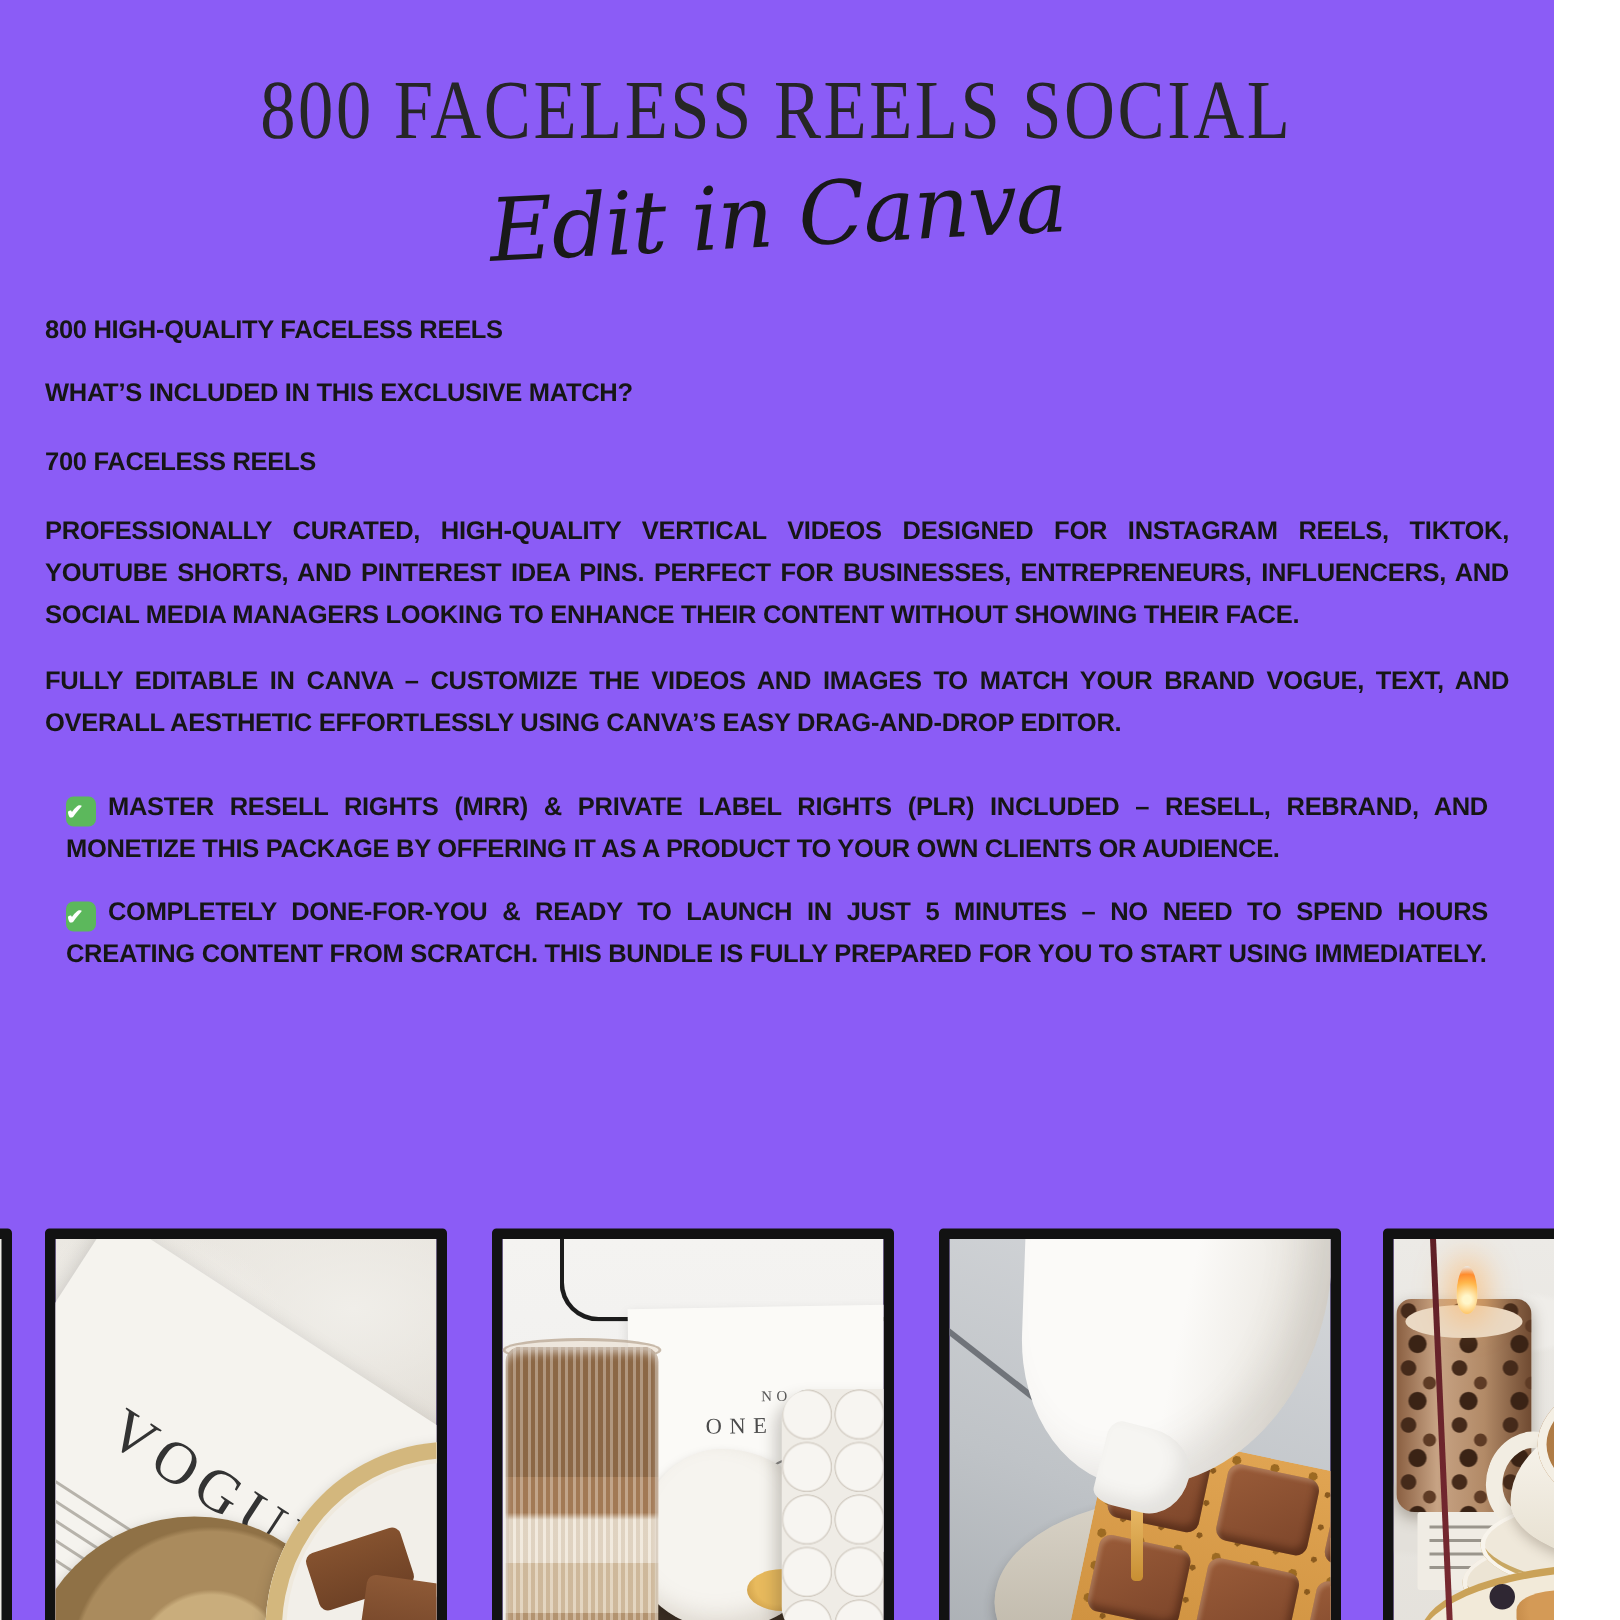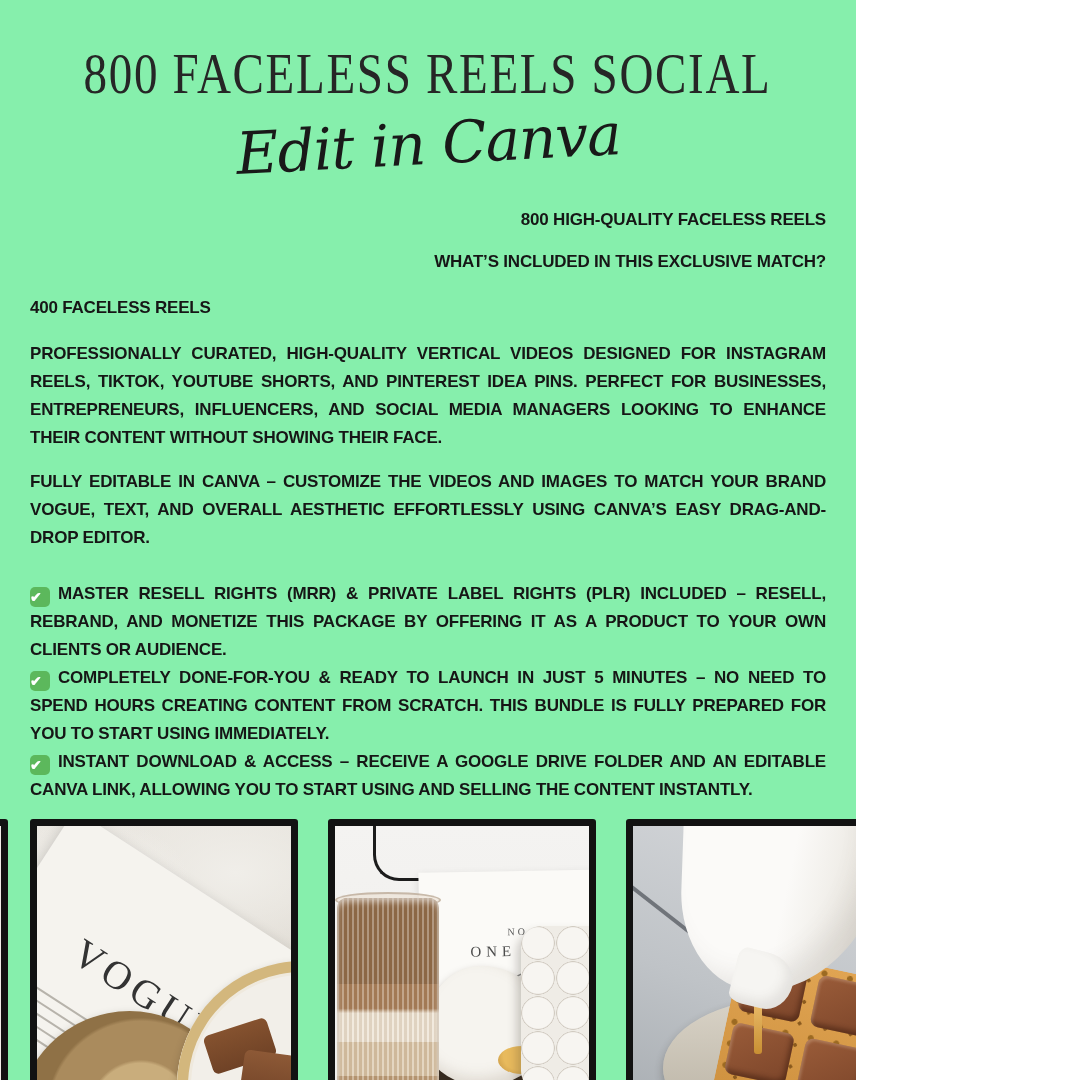--- a/index.html
+++ b/index.html
@@ -1,46 +1,46 @@
 <!DOCTYPE html>
 <html><head>
 <meta charset="utf-8">
 <style>
   html,body{margin:0;padding:0;background:#ffffff;}
   .canvas{
-    position:relative;width:856px;height:1080px;background:#86efac;
+    position:relative;width:1036px;height:1080px;background:#8b5cf6;
     overflow:hidden;color:#1b1b1b;
     font-family:"Liberation Sans",sans-serif;
   }
   
   .title{
     margin:46px 0 0;text-align:center;
     font-family:"Liberation Serif",serif;font-weight:400;
     font-size:56px;line-height:56px;color:#262626;white-space:nowrap;
   }
   .title .squeeze{display:inline-block;transform:scaleX(.84);letter-spacing:2px;}
   .script-line{text-align:center;margin-top:2px;height:86px;}
   .script-text{
     display:inline-block;font-family:"DejaVu Serif",serif;font-style:italic;
     font-size:58px;line-height:80px;color:#191919;transform:rotate(-3deg);
     letter-spacing:-1px;
   }
   
   .b{font-weight:700;font-size:17px;letter-spacing:-.2px;color:#161616;}
-  .center-line{text-align:right;line-height:24px;margin:16px 30px;white-space:nowrap;}
+  .center-line{text-align:left;line-height:24px;margin:16px 30px;white-space:nowrap;}
   .l1{margin-top:18px;}
   .l2{margin-top:24px;}
   .l3{margin-top:18px;}
   .sect-head{margin:22px 30px 0;line-height:24px;text-align:left;}
   .para{
     margin:20px 30px 0;line-height:28px;text-align:justify;text-align-last:left;
   }
   .para2{margin-top:16px;}
   .features{margin:28px 30px 0;}
-  .feature{margin:0;line-height:28px;text-align:justify;text-align-last:left;}
+  .feature{margin:14px;line-height:28px;text-align:justify;text-align-last:left;}
   .check{
     display:inline-block;width:20px;height:20px;border-radius:5px;
     background:#5cb85c;color:#ffffff;font-size:14px;line-height:20px;
     text-align:center;font-weight:700;vertical-align:-3px;margin-right:8px;
   }
   
   .thumbs{position:absolute;top:819px;left:0;width:1080px;height:480px;}
   .thumb{
     position:absolute;top:0;width:268px;height:480px;box-sizing:border-box;
     border:7px solid #121212;border-radius:3px;overflow:hidden;background:#e8e5e0;
@@ -223,35 +223,32 @@
     <span class="squeeze">800 FACELESS REELS SOCIAL</span>
   </h1>
 
   <div class="script-line">
     <span class="script-text">Edit in Canva</span>
   </div>
 
   <p class="b center-line l1">800 HIGH-QUALITY FACELESS REELS</p>
   <p class="b center-line l3">WHAT’S INCLUDED IN THIS EXCLUSIVE MATCH?</p>
 
-  <h2 class="b sect-head">400 FACELESS REELS</h2>
+  <h2 class="b sect-head">700 FACELESS REELS</h2>
 
   <p class="b para">PROFESSIONALLY CURATED, HIGH-QUALITY VERTICAL VIDEOS DESIGNED FOR INSTAGRAM REELS, TIKTOK, YOUTUBE SHORTS, AND PINTEREST IDEA PINS. PERFECT FOR BUSINESSES, ENTREPRENEURS, INFLUENCERS, AND SOCIAL MEDIA MANAGERS LOOKING TO ENHANCE THEIR CONTENT WITHOUT SHOWING THEIR FACE.</p>
 
   <p class="b para para2">FULLY EDITABLE IN CANVA – CUSTOMIZE THE VIDEOS AND IMAGES TO MATCH YOUR BRAND VOGUE, TEXT, AND OVERALL AESTHETIC EFFORTLESSLY USING CANVA’S EASY DRAG-AND-DROP EDITOR.</p>
 
   <div class="features">
     <p class="b feature">
       <span class="check">✔</span><span>MASTER RESELL RIGHTS (MRR) &amp; PRIVATE LABEL RIGHTS (PLR) INCLUDED – RESELL, REBRAND, AND MONETIZE THIS PACKAGE BY OFFERING IT AS A PRODUCT TO YOUR OWN CLIENTS OR AUDIENCE.</span>
     </p>
     <p class="b feature">
       <span class="check">✔</span><span>COMPLETELY DONE-FOR-YOU &amp; READY TO LAUNCH IN JUST 5 MINUTES – NO NEED TO SPEND HOURS CREATING CONTENT FROM SCRATCH. THIS BUNDLE IS FULLY PREPARED FOR YOU TO START USING IMMEDIATELY.</span>
-    </p>
-    <p class="b feature">
-      <span class="check">✔</span><span>INSTANT DOWNLOAD &amp; ACCESS – RECEIVE A GOOGLE DRIVE FOLDER AND AN EDITABLE CANVA LINK, ALLOWING YOU TO START USING AND SELLING THE CONTENT INSTANTLY.</span>
     </p>
   </div>
 
   <div class="thumbs">
 
     <div class="thumb t0"></div>
 
     <div class="thumb t1">
       <div class="mag">
         <div class="mag-title">VOGUE</div>

